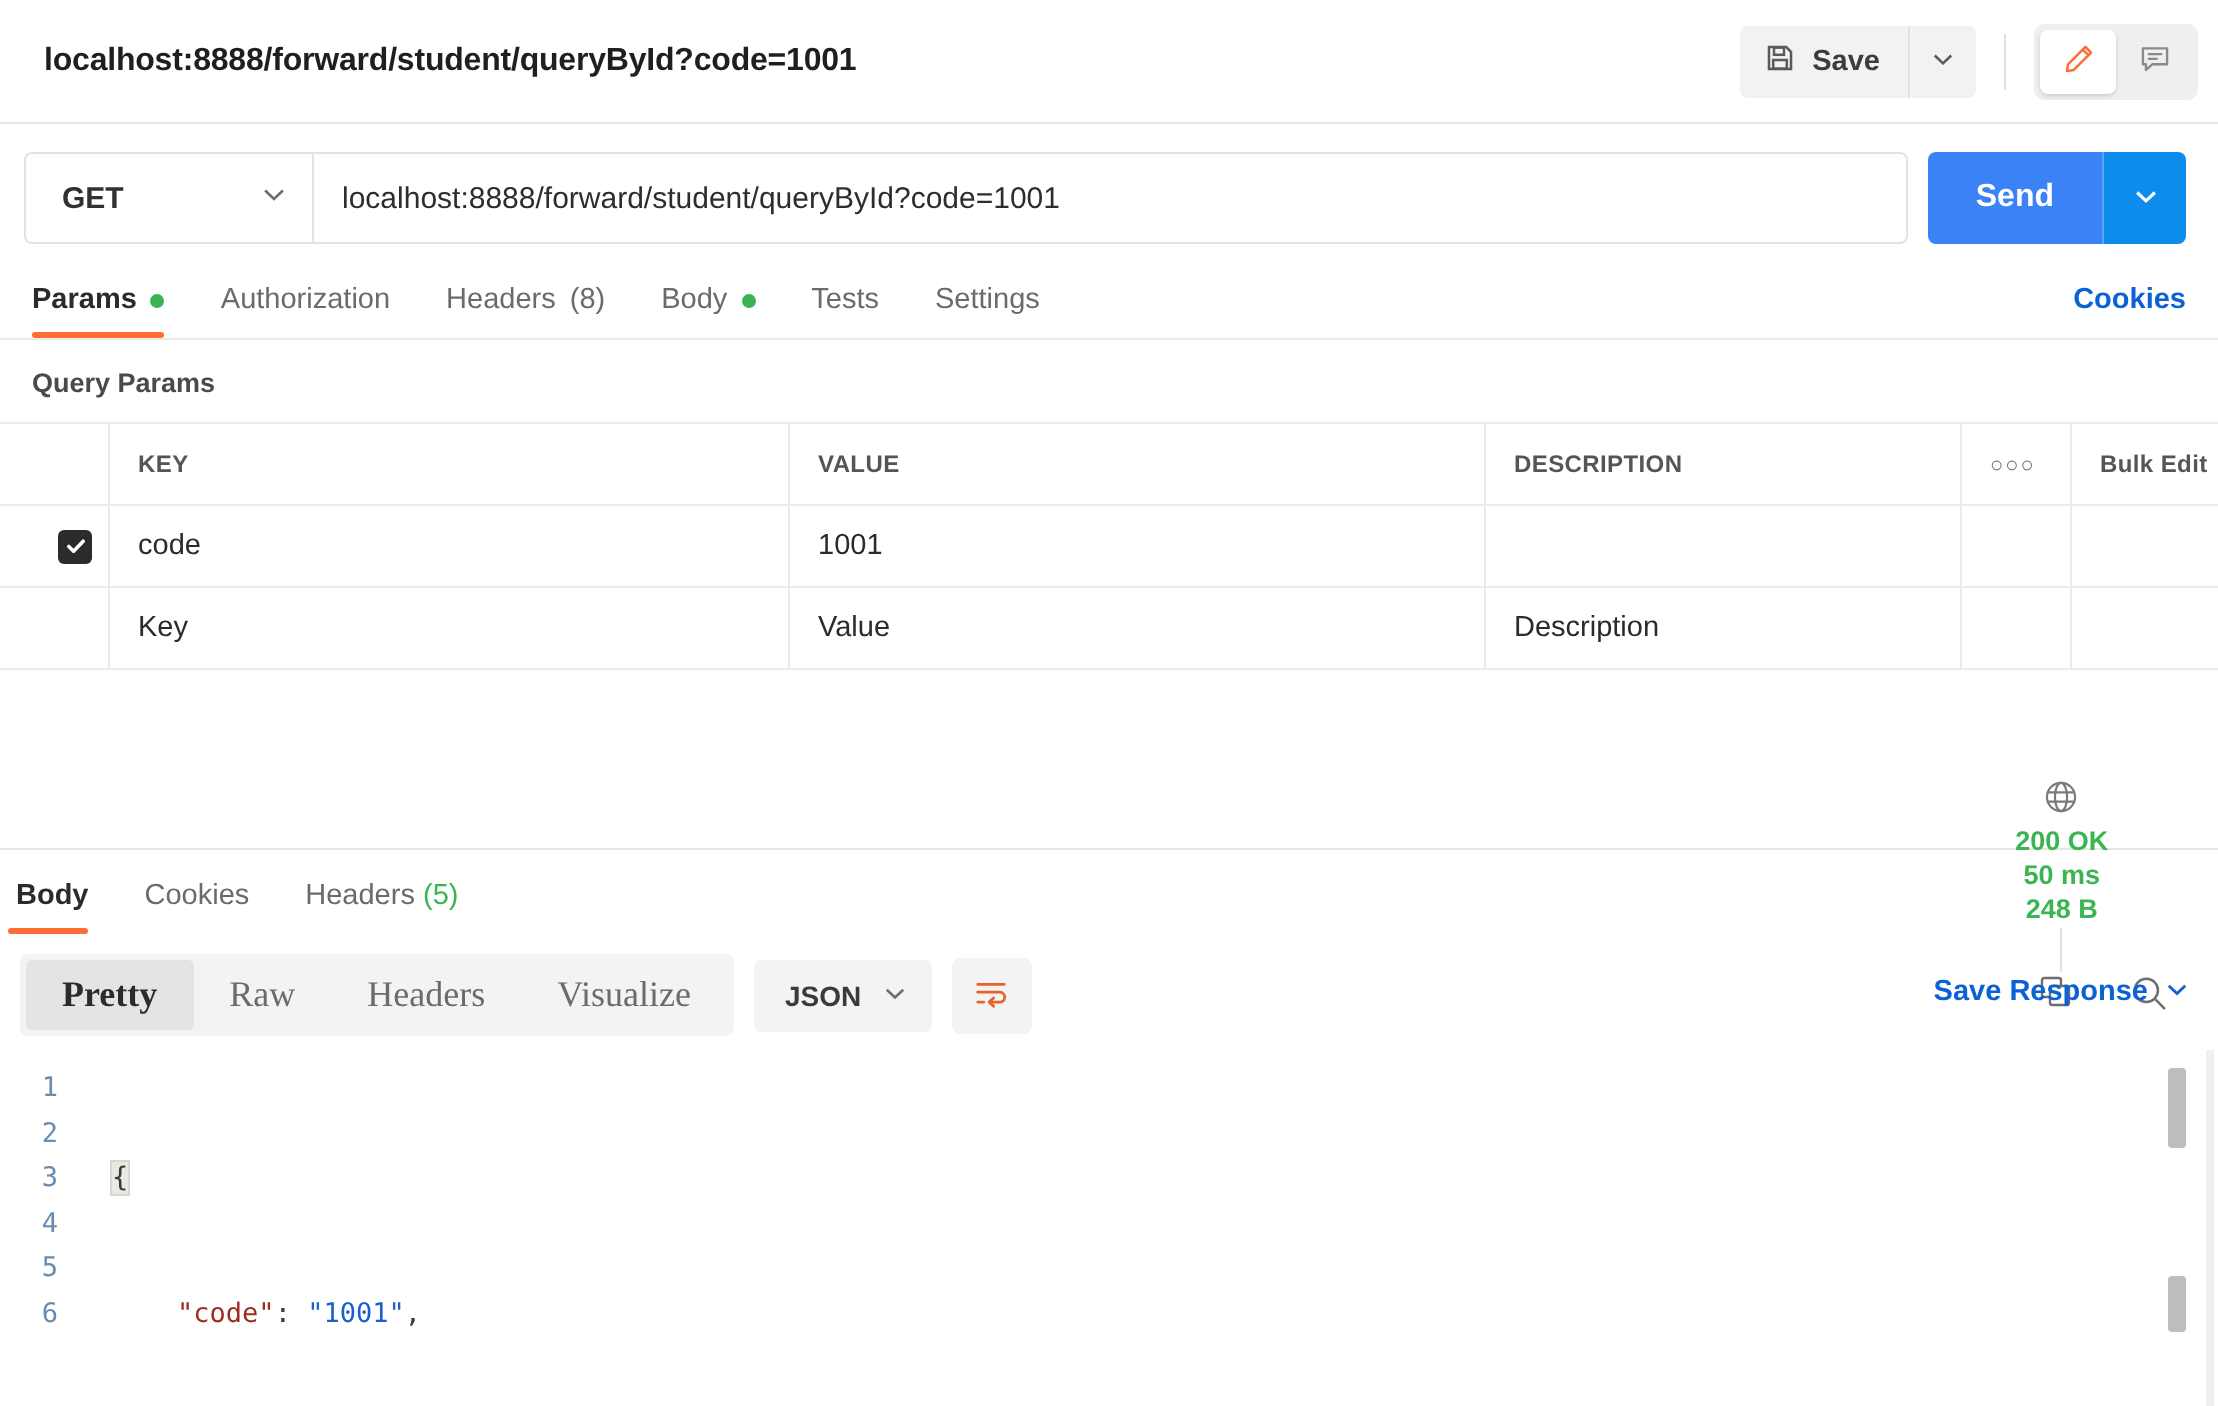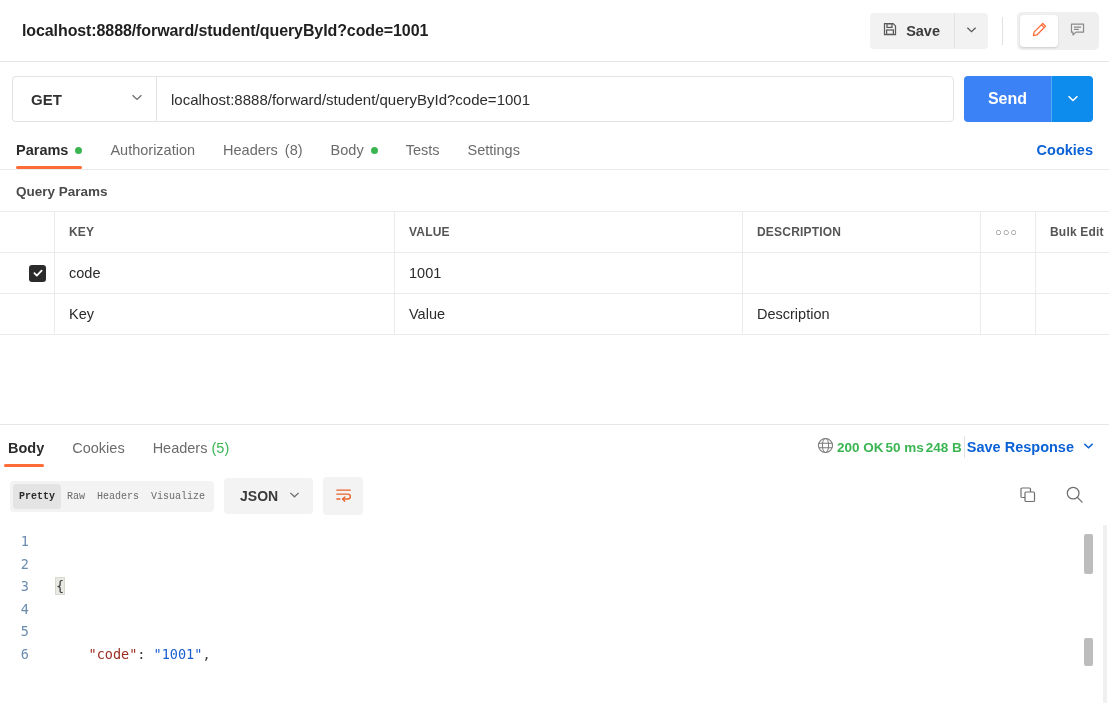--- a/index.html
+++ b/index.html
@@ -166,37 +166,37 @@
     font-size: 14.5px; color: #6b6b6b; cursor: pointer; white-space: nowrap;
   }
   .resp-tab:first-child { padding-left: 4px; margin-left: 4px; }
   .resp-tab.active { color: #2b2b2b; font-weight: 600; }
   .resp-tab.active::after {
     content: ""; position: absolute; left: 0; right: 14px; bottom: 0;
     height: 3px; background: #ff6c37; border-radius: 2px;
   }
   .resp-meta {
     margin-left: auto; display: flex; align-items: center; gap: 2px;
-    font-size: 13.5px; color: #3bb552; font-weight: 600;
+    font-size: 13.5px; color: #3bb552; font-weight: 600; flex-direction: column;
   }
   .meta-sep { width: 1px; height: 22px; background: #e2e2e2; }
   .save-resp { color: #0b61d6; font-weight: 700; font-size: 14.5px; display: flex; align-items: flex-start; gap: 8px; cursor: pointer; }
 
   .body-toolbar {
     display: flex; align-items: center; gap: 10px;
     padding: 8px 14px 8px 10px;
   }
   .seg {
     display: flex; background: #f3f3f3; border-radius: 4px; padding: 3px; gap: 0;
   }
   .seg-btn {
     border: none; background: transparent; cursor: pointer;
-    padding: 7px 6px; border-radius: 3px;
-    font-size: 10px; color: #6b6b6b;
-    font-family: Liberation Mono, monospace;
+    padding: 7px 18px; border-radius: 3px;
+    font-size: 18px; color: #6b6b6b;
+    font-family: Liberation Serif, serif;
   }
   .seg-btn.active { background: #e4e4e4; color: #2b2b2b; font-weight: 600; }
   .fmt-select {
     display: flex; align-items: center; gap: 10px;
     background: #f3f3f3; border-radius: 4px; padding: 10px 12px 10px 16px;
     font-size: 14px; font-weight: 600; color: #3a3a3a; cursor: pointer;
   }
   .wrap-btn {
     background: #f3f3f3; border: none; border-radius: 4px;
     width: 40px; height: 38px; display: flex; align-items: center; justify-content: center;

